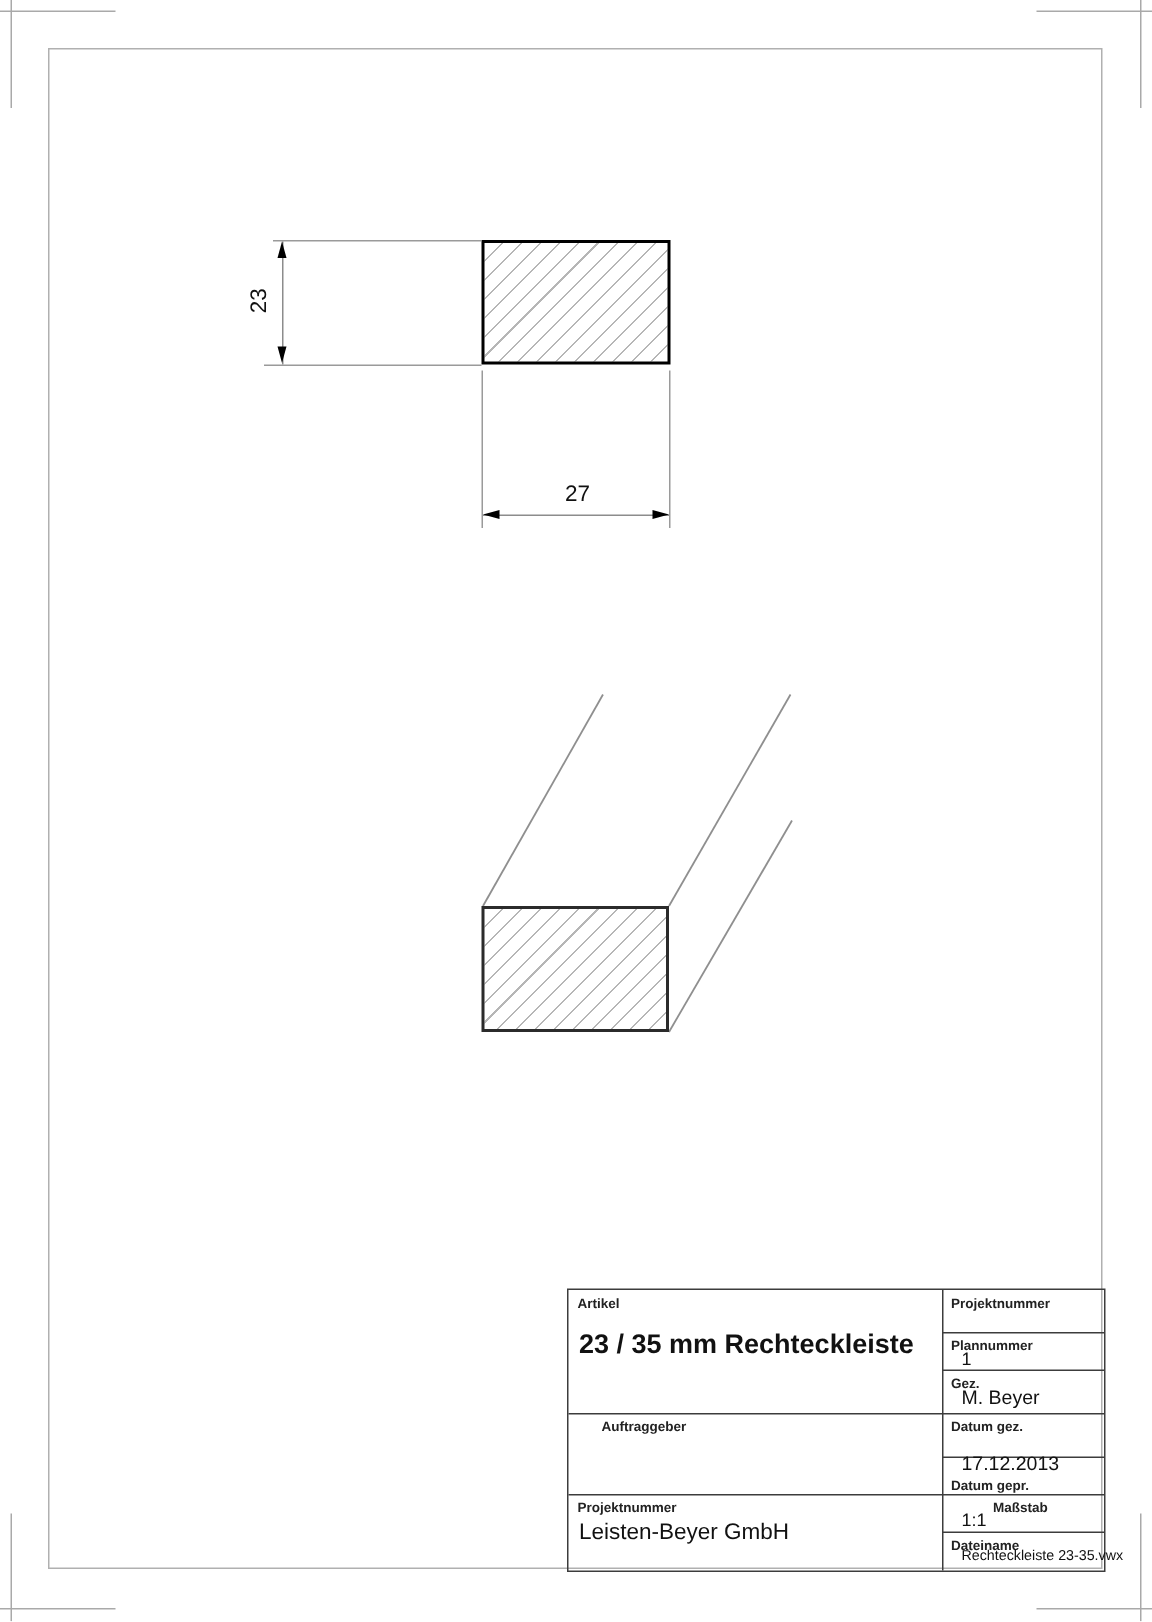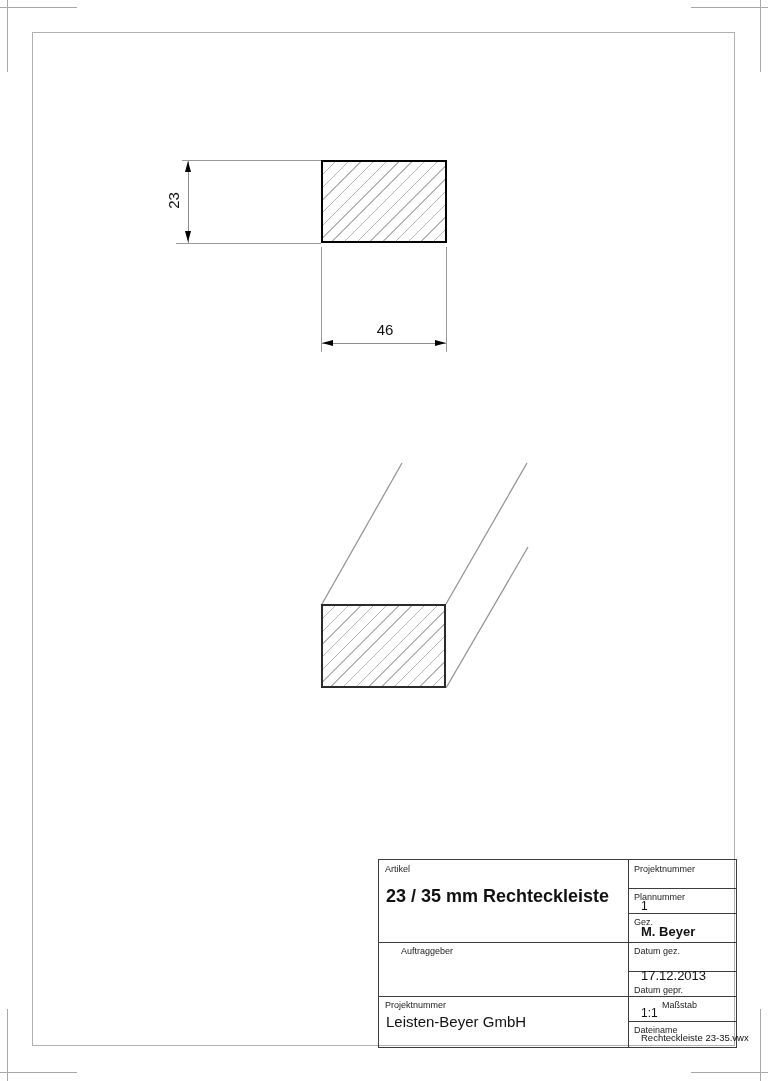--- a/index.html
+++ b/index.html
@@ -27,25 +27,25 @@
   .arrow-down{border-left:3px solid transparent;border-right:3px solid transparent;border-top:11px solid #000;}
   .arrow-left{border-top:3px solid transparent;border-bottom:3px solid transparent;border-right:11px solid #000;}
   .arrow-right{border-top:3px solid transparent;border-bottom:3px solid transparent;border-left:11px solid #000;}
   .dimtext{position:absolute;font-size:15px;color:#111;}
   #dim-h-label{left:156px;top:192px;width:34px;text-align:center;transform:rotate(-90deg);}
   #dim-w-label{left:354px;top:321px;width:62px;text-align:center;}
   #iso-svg{position:absolute;left:0;top:0;pointer-events:none;}
   
   #tblock{position:absolute;left:378px;top:859px;width:357px;height:187px;border:1px solid #3c3c3c;box-sizing:content-box;}
   .tb-line{position:absolute;background:#3c3c3c;}
-  .tb-label{position:absolute;font-size:9px;color:#222;white-space:nowrap;}
+  .tb-label{position:absolute;font-size:9px;color:#222;white-space:nowrap;font-weight:bold;}
   .tb-value{position:absolute;color:#111;white-space:nowrap;}
   #artikel-value{left:7px;top:26px;font-size:18px;font-weight:bold;}
   #plannummer-value{left:13px;top:39px;font-size:12px;}
-  #gez-value{left:13px;top:64px;font-size:13px;font-weight:bold;}
+  #gez-value{left:13px;top:64px;font-size:13px;}
   #datumgez-value{left:13px;top:92px;font-size:13px;margin-top:16px;}
   #massstab-value{left:13px;top:146px;font-size:12px;}
   #dateiname-value{left:10px;top:172px;font-size:9.5px;}
   #planverfasser-value{left:7px;top:153px;font-size:15px;}
 </style>
 </head>
 <body>
 
 <div id="sheet">
 
@@ -67,21 +67,21 @@
   <div class="dimline" style="left:188px;top:161px;width:1px;height:82px;"></div>
   <div class="arrow arrow-up" style="left:185px;top:161px;"></div>
   <div class="arrow arrow-down" style="left:185px;top:231px;"></div>
   <div class="dimtext" id="dim-h-label">23</div>
 
   <div class="extline" style="left:321px;top:247px;width:1px;height:105px;"></div>
   <div class="extline" style="left:446px;top:247px;width:1px;height:105px;"></div>
   <div class="dimline" style="left:322px;top:343px;width:124px;height:1px;"></div>
   <div class="arrow arrow-left" style="left:322px;top:340px;"></div>
   <div class="arrow arrow-right" style="left:435px;top:340px;"></div>
-  <div class="dimtext" id="dim-w-label">46</div>
+  <div class="dimtext" id="dim-w-label">27</div>
 
   <svg id="iso-svg" width="768" height="1081" viewBox="0 0 768 1081">
     <line x1="322" y1="604" x2="402" y2="463" stroke="#8f8f8f" stroke-width="1.2"></line>
     <line x1="446" y1="604" x2="527" y2="463" stroke="#8f8f8f" stroke-width="1.2"></line>
     <line x1="446" y1="688" x2="528" y2="547" stroke="#8f8f8f" stroke-width="1.2"></line>
   </svg>
   <div class="hatchrect" id="iso-rect"></div>
 
   <div id="tblock">
 

